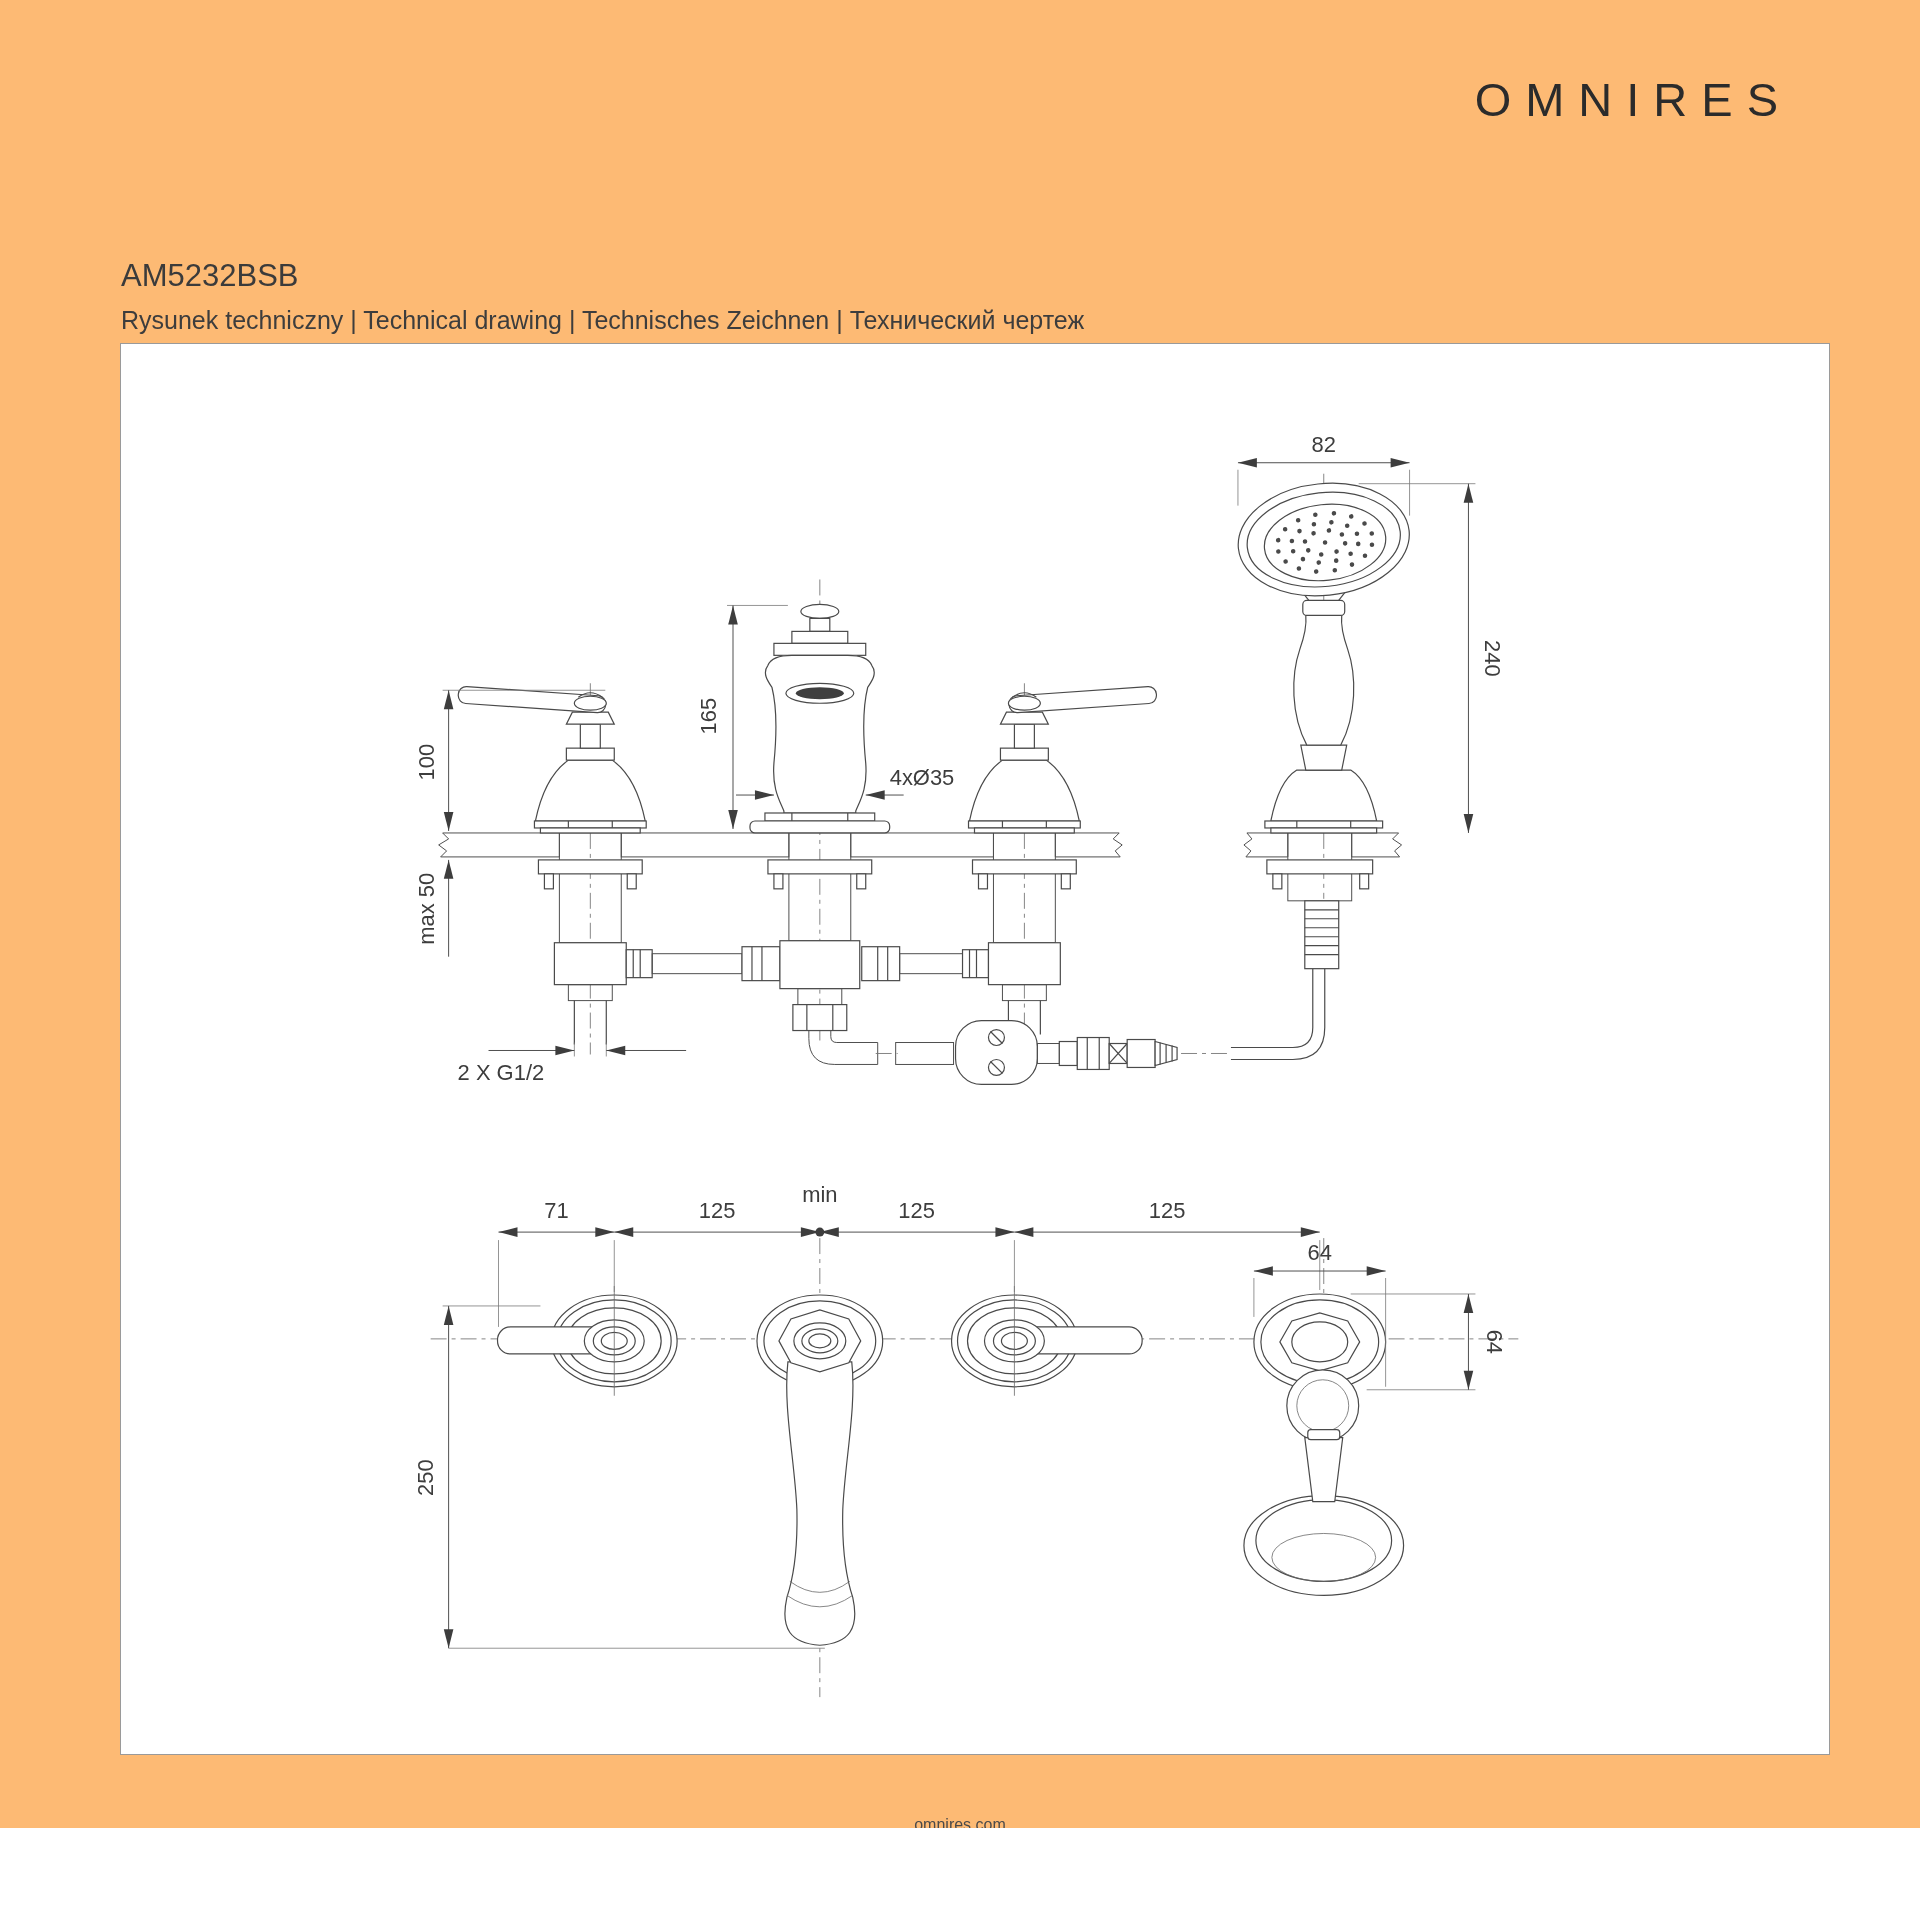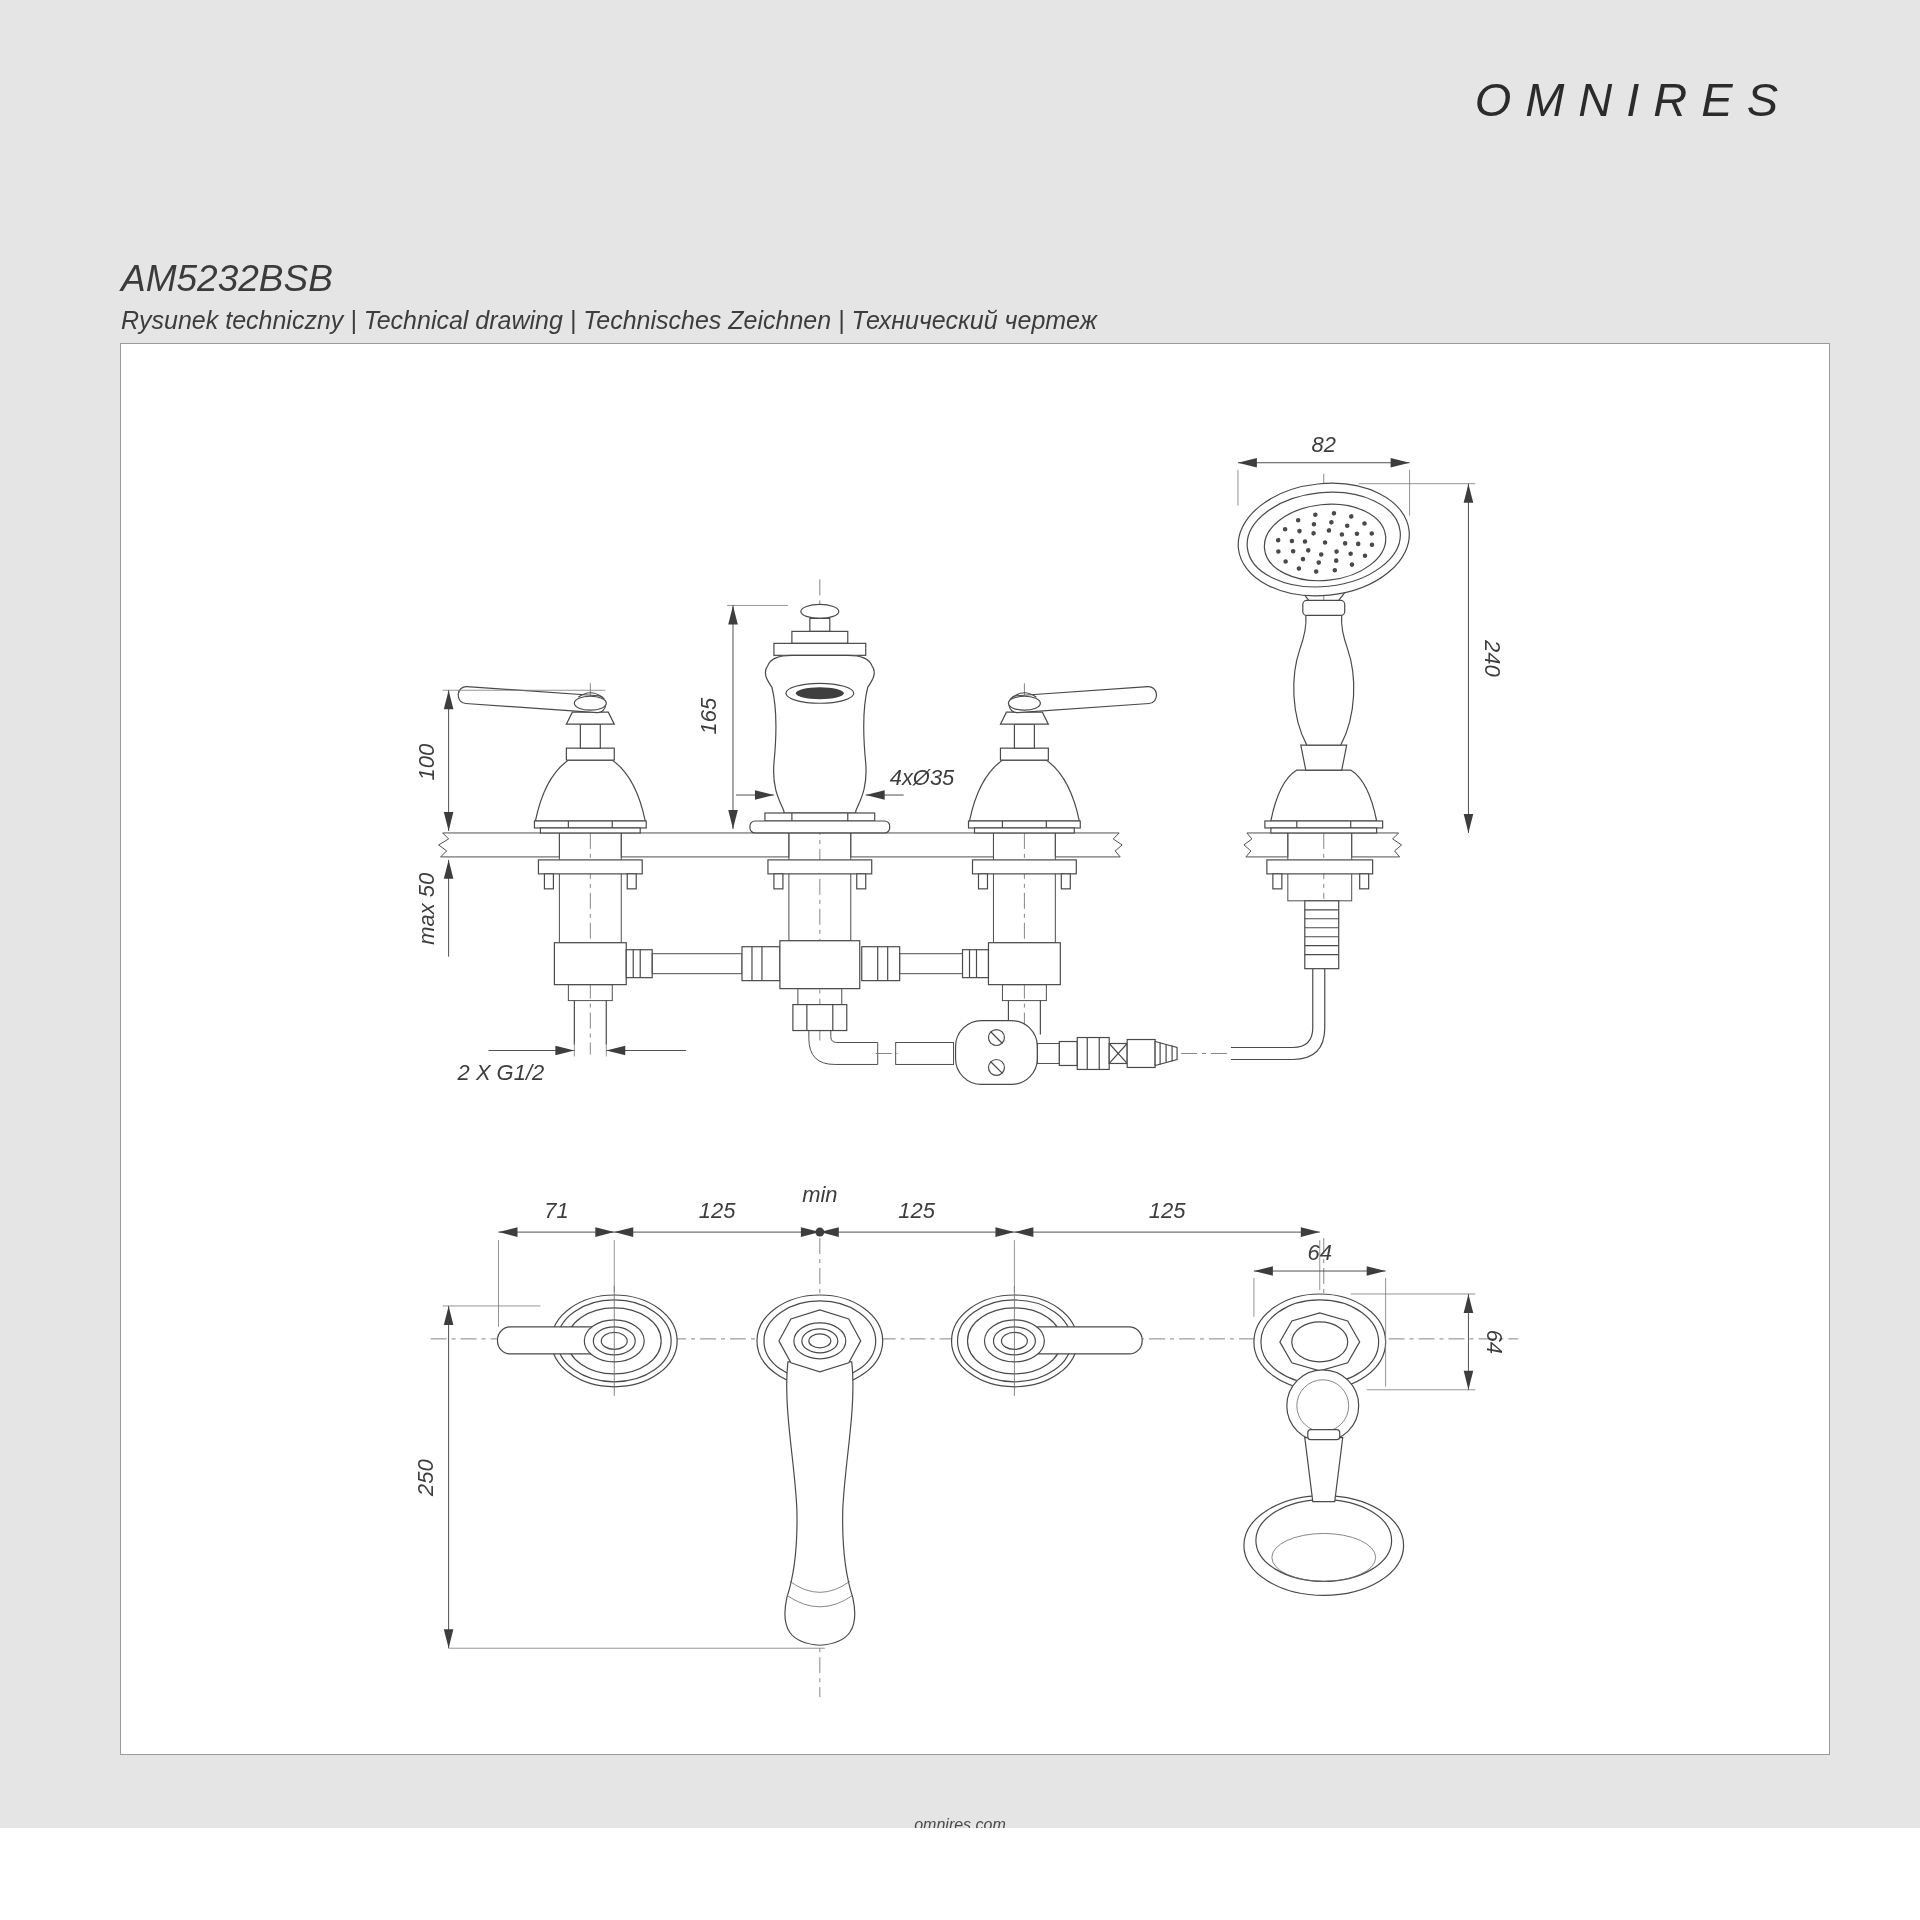--- a/index.html
+++ b/index.html
@@ -1,20 +1,20 @@
 <!DOCTYPE html>
 <html><head>
 <meta charset="utf-8">
 <style>
   html,body{margin:0;padding:0;background:#ffffff;}
-  #page{position:relative;width:1920px;height:1828px;background:#e5e5e5;
-        font-family:"Liberation Sans",sans-serif;color:#3d3d3d;overflow:hidden;font-style:italic;}
+  #page{position:relative;width:1920px;height:1828px;background:#fdba74;
+        font-family:"Liberation Sans",sans-serif;color:#3d3d3d;overflow:hidden;}
   .logo{position:absolute;top:72px;right:128px;font-size:47px;font-weight:500;
         letter-spacing:14px;color:#2b2b2b;}
-  .code{position:absolute;left:121px;top:258px;font-size:37px;font-weight:500;color:#3b3b3b;}
+  .code{position:absolute;left:121px;top:258px;font-size:31px;font-weight:500;color:#3b3b3b;}
   .sub{position:absolute;left:121px;top:306px;font-size:25px;color:#3d3d3d;}
   .box{position:absolute;left:120px;top:343px;width:1710px;height:1412px;
        border:1.5px solid #9a9a9a;box-sizing:border-box;background:#fff;}
   .footer{position:absolute;left:0;width:1920px;top:1816px;text-align:center;
           font-size:16px;color:#4a4a4a;}
   svg .o{fill:#ffffff;stroke:#4a4a4a;stroke-width:1.2;}
   svg .s{fill:none;stroke:#4a4a4a;stroke-width:1.2;}
   svg .t{fill:none;stroke:#6a6a6a;stroke-width:0.8;}
   svg .d{stroke:#4f4f4f;stroke-width:1;fill:none;}
   svg .ext{stroke:#7a7a7a;stroke-width:0.8;fill:none;}

